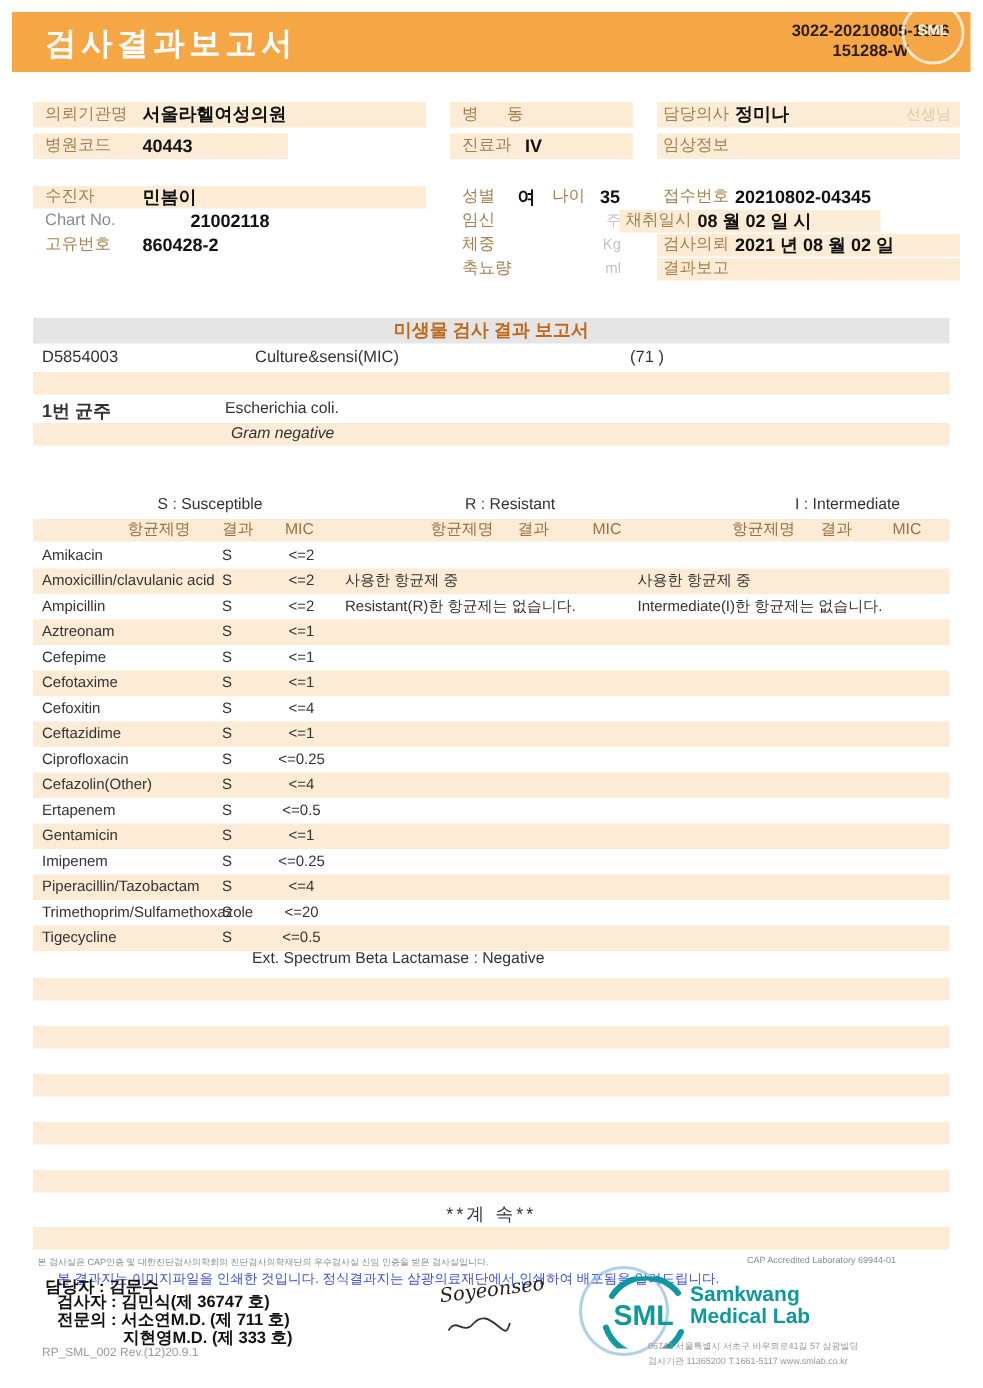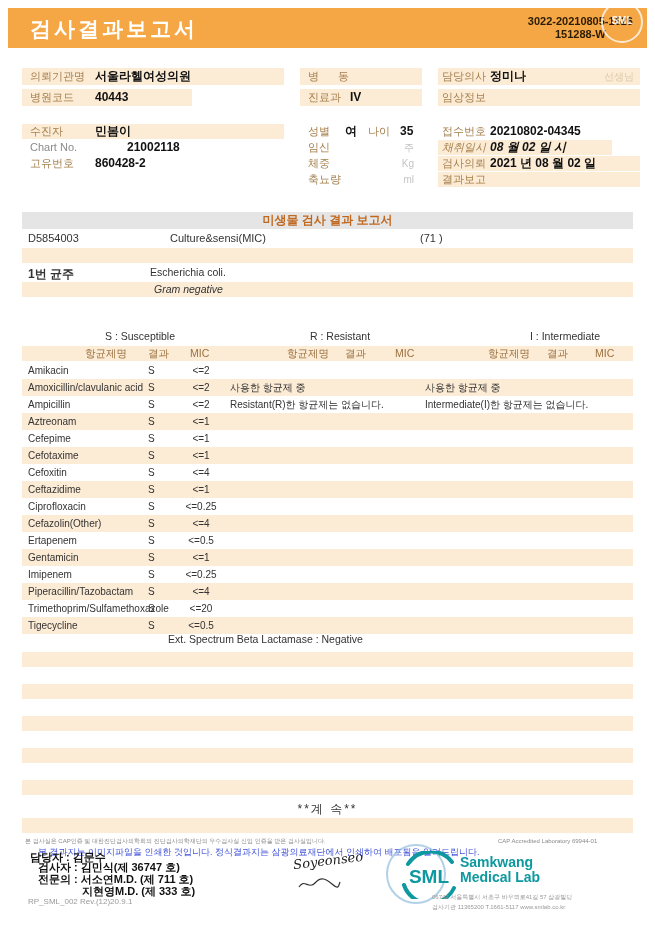--- a/index.html
+++ b/index.html
@@ -124,21 +124,21 @@
     <span class="val" style="left:52px;">정미나</span>
     <span class="suffix">선생님</span>
   </div>
   <div class="cell tall cream" style="left:438px;top:89px;width:202px;">
     <span class="lbl" style="left:4px;">임상정보</span>
   </div>
   <div class="cell" style="left:438px;top:124px;width:202px;">
     <span class="lbl" style="left:4px;">접수번호</span>
     <span class="val" style="left:52px;">20210802-04345</span>
   </div>
-  <div class="cell cream" style="left:438px;top:140px;width:174px;font-style:italic;">
+  <div class="cell cream" style="left:413px;top:140px;width:174px;">
     <span class="lbl" style="left:4px;">채취일시</span>
     <span class="val" style="left:52px;">08 월 02 일 시</span>
   </div>
   <div class="cell cream" style="left:438px;top:156px;width:202px;">
     <span class="lbl" style="left:4px;">검사의뢰</span>
     <span class="val" style="left:52px;">2021 년 08 월 02 일</span>
   </div>
   <div class="cell cream" style="left:438px;top:172px;width:202px;">
     <span class="lbl" style="left:4px;">결과보고</span>
   </div>

